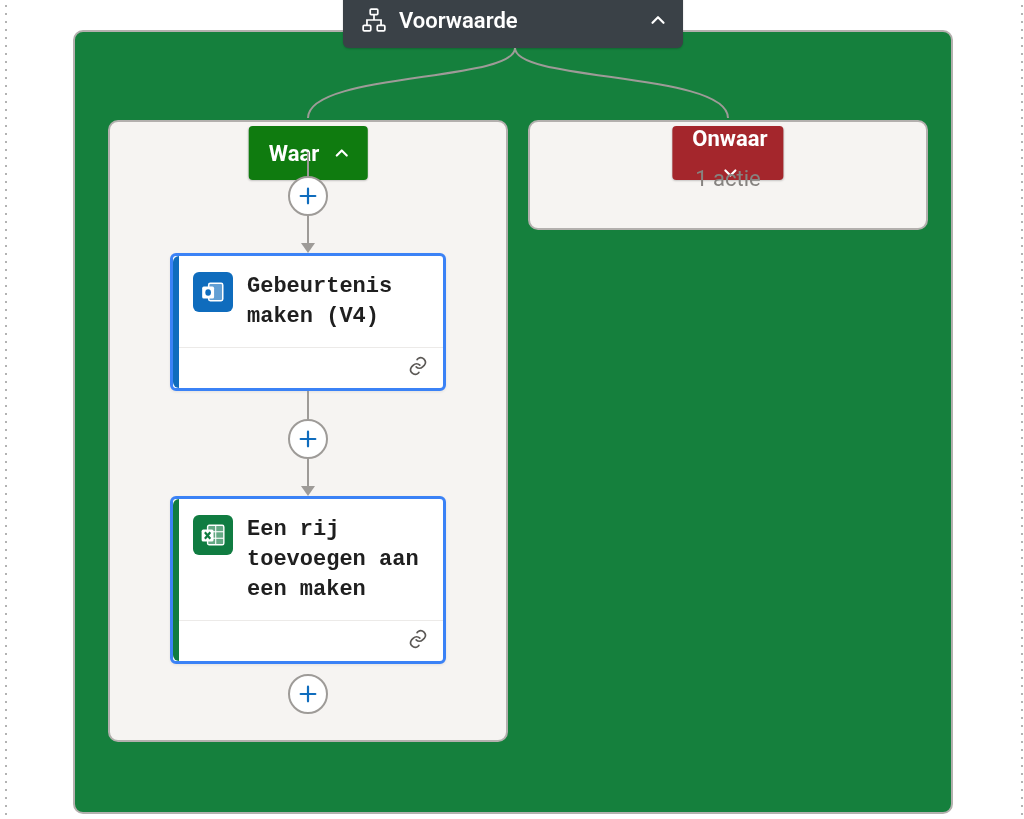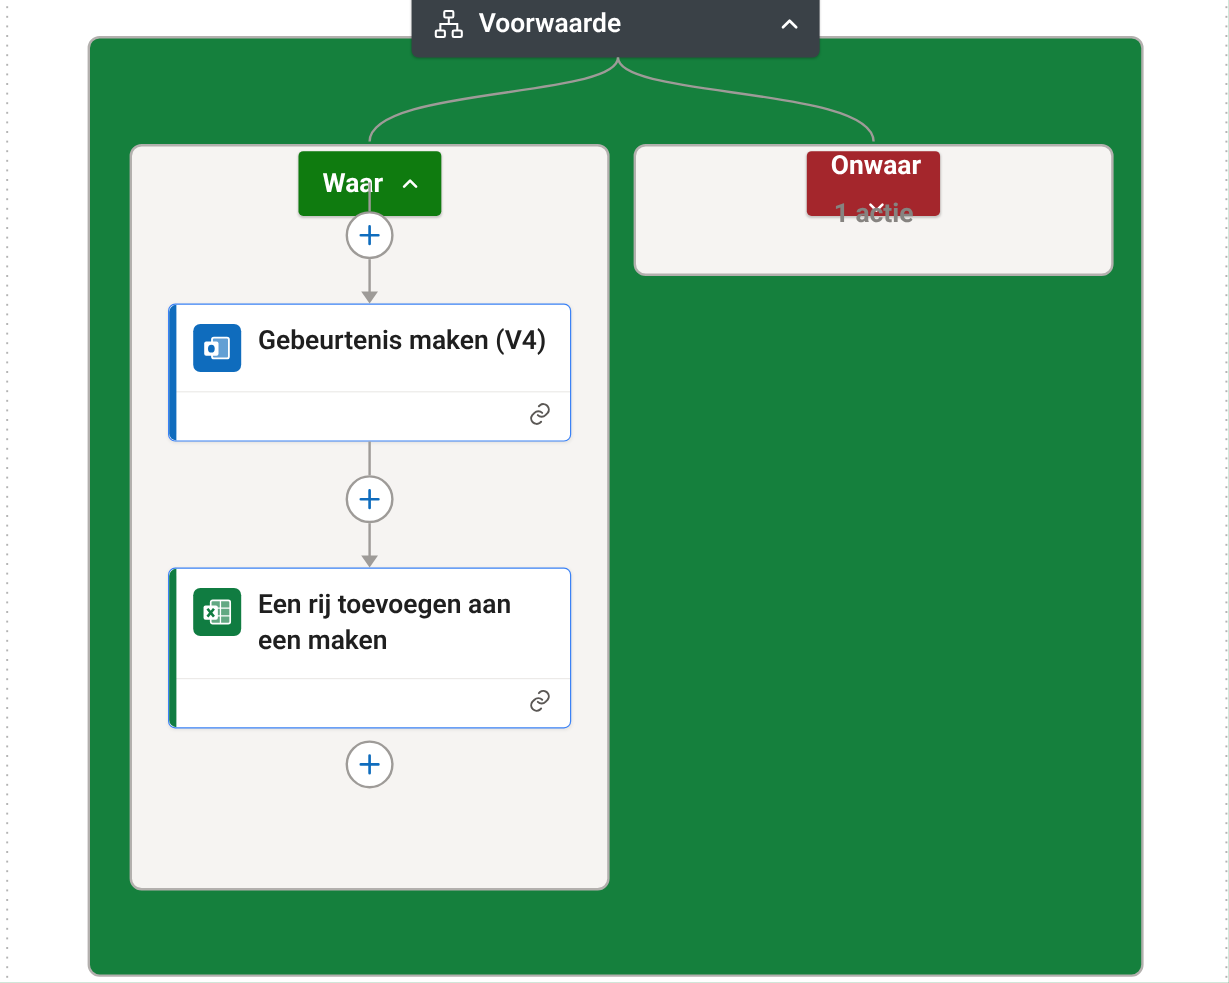--- a/index.html
+++ b/index.html
@@ -103,21 +103,21 @@
   .branch-chip.false { background: #a4262c; flex-direction: column; }
 
   
   .collapsed-summary {
     position: absolute;
     top: 44px;
     left: 0; right: 0;
     text-align: center;
     font-size: 22px;
     color: #868380;
-    font-weight: 700;
+    font-weight: 400;
   }
 
   
   .true-col {
     position: absolute;
     left: 0; right: 0;
     top: 30px;
     bottom: 14px;
     display: flex;
     flex-direction: column;
@@ -145,28 +145,29 @@
     border-radius: 50%;
     background: #fff;
     display: flex; align-items: center; justify-content: center;
     cursor: pointer;
     box-sizing: border-box;
   }
   .plus-btn svg { display: block; }
 
   
   .action-card {
-    width: 336px;
+    width: 276px;
     background: #fff;
-    border: 1px solid #3b82f6;
+    border: 3px solid #3b82f6;
     border-radius: 6px;
     box-shadow: 0 1px 3px rgba(0,0,0,.08);
     box-sizing: border-box;
     position: relative;
     cursor: pointer;
+    font-family: Liberation Mono, monospace;
   }
   .action-card .stripe {
     position: absolute;
     left: 0; top: 0; bottom: 0;
     width: 6px;
     border-radius: 6px 0 0 6px;
   }
   .action-card.outlook .stripe { background: #0f6cbd; }
   .action-card.excel   .stripe { background: #107c41; }
 

